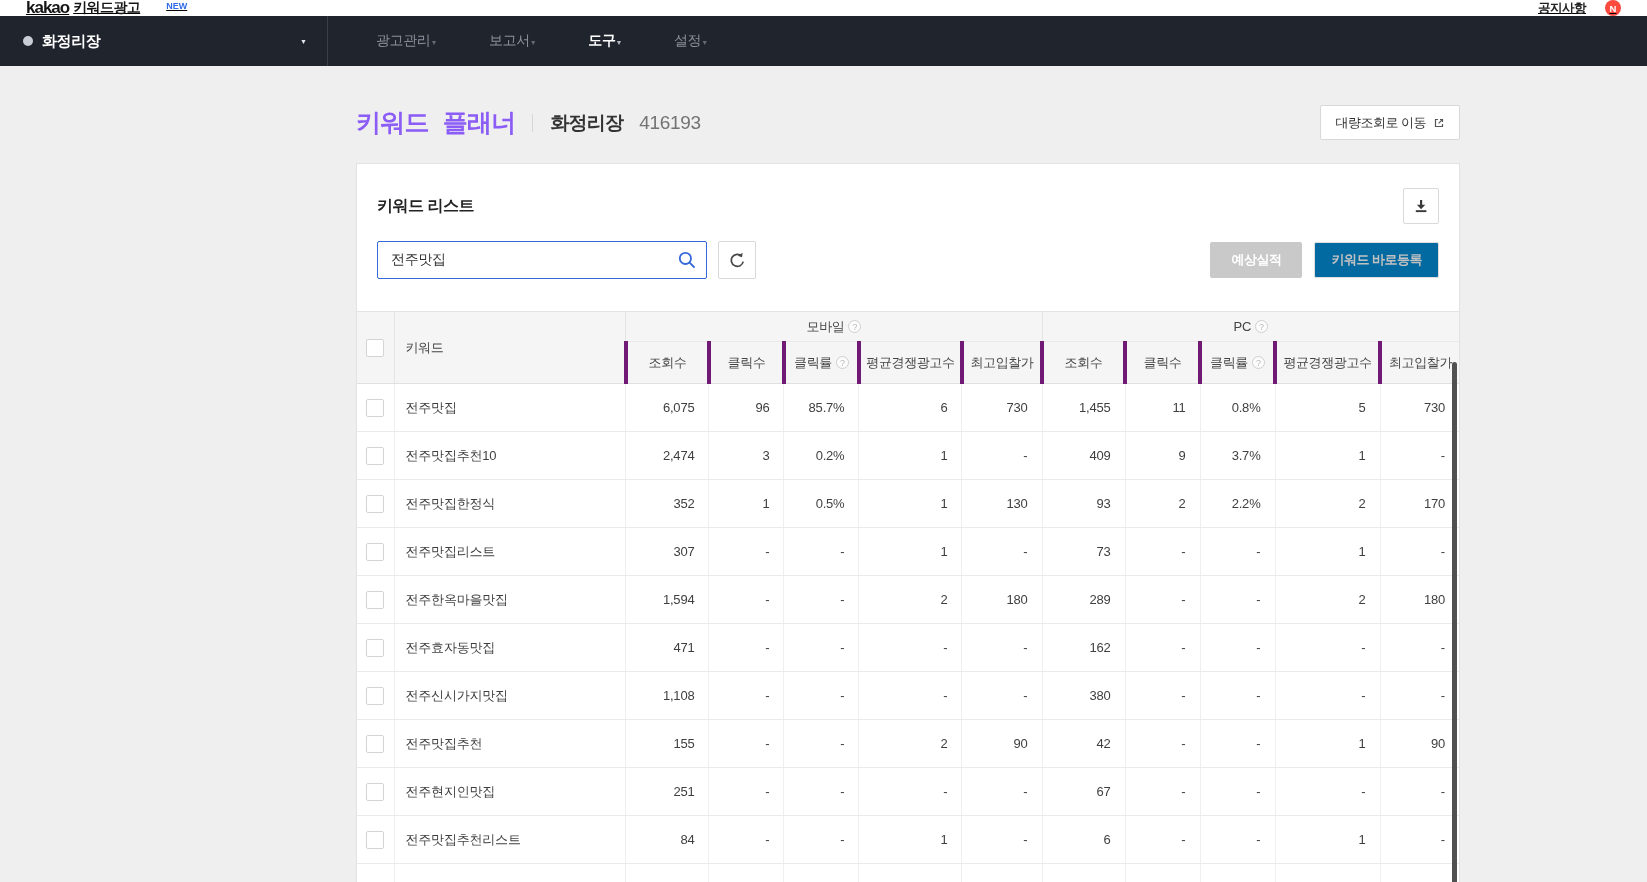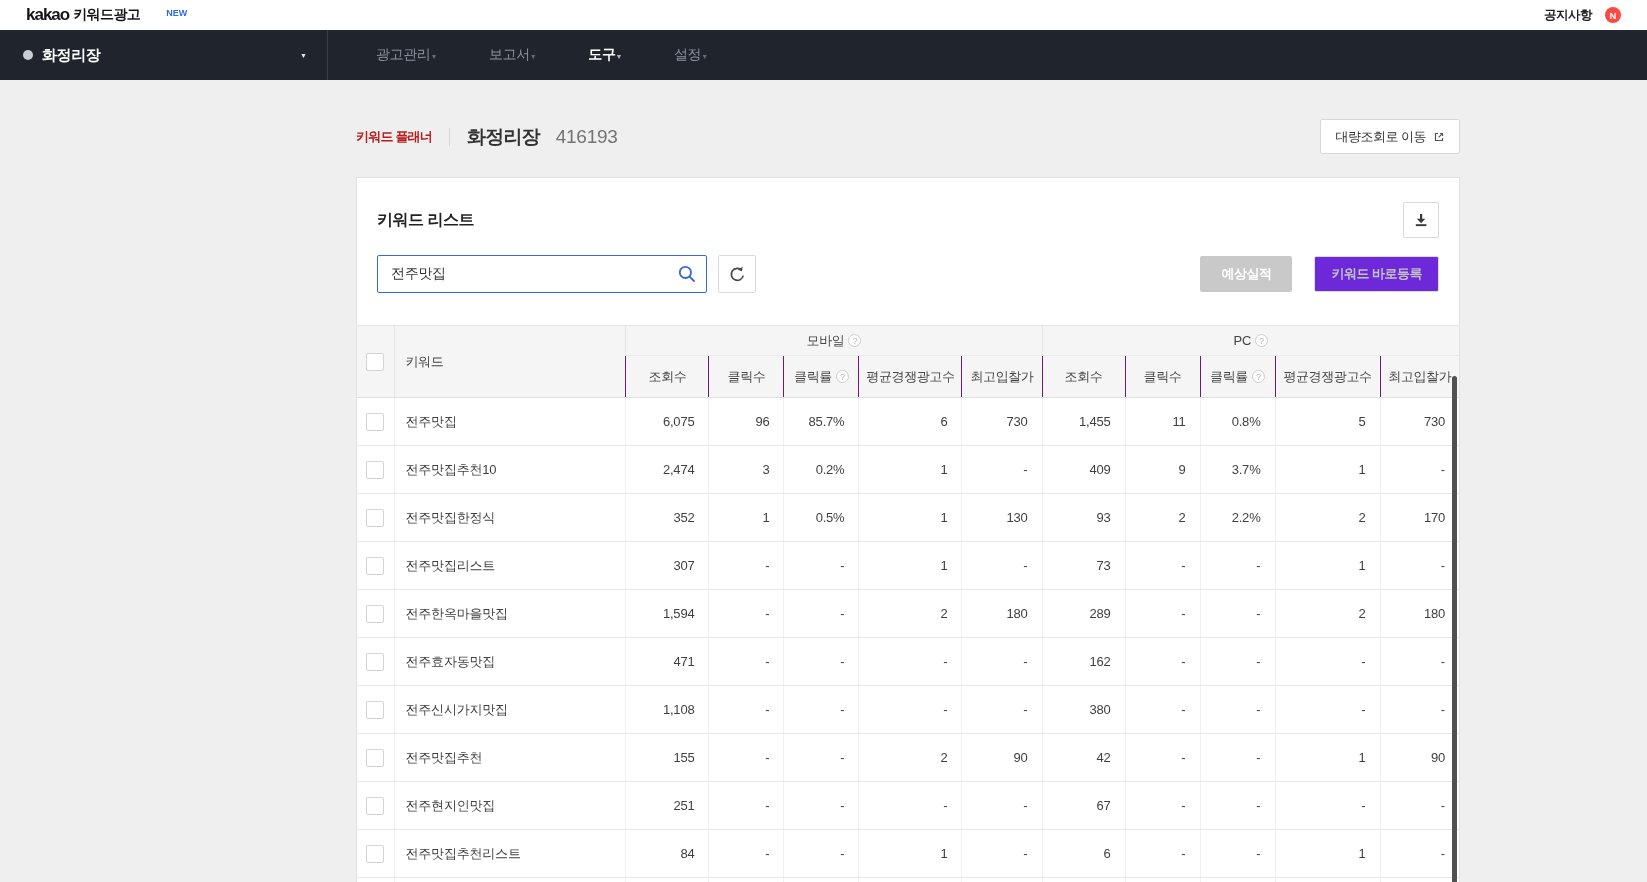--- a/index.html
+++ b/index.html
@@ -1,73 +1,73 @@
 <!DOCTYPE html>
 <html><head>
 <meta charset="utf-8">
 <style>
   * { margin:0; padding:0; box-sizing:border-box; }
   html,body { width:1647px; height:882px; overflow:hidden; }
   body { background:#efefef; font-family:"Liberation Sans","DejaVu Sans",sans-serif; }
 
   
-  .topbar { height:30px; background:#fff; display:flex; align-items:center; justify-content:space-between; padding:0 26px; }
+  .topbar { height:16px; background:#fff; display:flex; align-items:center; justify-content:space-between; padding:0 26px;text-decoration:underline; }
   .logo-group { display:flex; align-items:center; cursor:pointer; }
   .logo-kakao { font-size:17px; font-weight:700; letter-spacing:-1px; color:#151515; }
   .logo-service { font-size:14px; font-weight:700; color:#151515; margin-left:4px; letter-spacing:-0.6px; }
   .new-badge { font-size:9px; font-weight:700; color:#2e6be4; margin-left:6px; margin-top:-4px; letter-spacing:0;padding-left:20px; }
-  .notice-group { display:flex; align-items:center; gap:13px; cursor:pointer; }
+  .notice-group { display:flex; align-items:center; gap:19px; cursor:pointer; }
   .notice-label { font-size:12.5px; color:#222; font-weight:600; letter-spacing:-0.5px; }
   .notice-badge { width:16px; height:16px; border-radius:50%; background:#fb4a3e; color:#fff; font-size:9.5px; font-weight:700; display:flex; align-items:center; justify-content:center; }
 
   
   .navbar { height:50px; background:#20242c; display:flex; align-items:stretch; }
   .account { width:328px; display:flex; align-items:center; padding:0 20px 0 23px; border-right:1px solid #3a3f49; cursor:pointer; }
   .account-dot { width:10px; height:10px; border-radius:50%; background:#c9ced6; margin-right:9px; flex:none; }
   .account-name { color:#fff; font-weight:700; font-size:15px; letter-spacing:-0.4px; }
   .caret { font-size:7px; line-height:1; }
   .account .caret { margin-left:auto; color:#e2e5ea; }
   .nav-menus { display:flex; align-items:center; margin-left:22px; }
   .nav-item { display:flex; align-items:center; gap:0; padding:0 26px; font-size:14px; color:#8b919d; cursor:pointer; letter-spacing:-0.4px; height:100%; }
   .nav-item .caret { color:#636a77; margin-top:2px; }
   .nav-item.active { color:#fff; font-weight:700; }
   .nav-item.active .caret { color:#b3b9c3; }
 
   
   .content { width:1104px; margin-left:356px; }
   .page-header { display:flex; align-items:center; padding:39px 0 23px; }
-  .ph-title { font-size:13px; font-weight:700; color:#b91c1c; letter-spacing:-0.8px; }
+  .ph-title { font-size:25px; font-weight:700; color:#8b5cf6; letter-spacing:-0.8px;font-family:Liberation Mono, monospace; }
   .ph-divider { width:1px; height:18px; background:#d7d7d7; margin:0 17px; }
   .ph-account { font-size:19px; font-weight:700; color:#333; letter-spacing:-0.8px; }
   .ph-id { font-size:19px; color:#737373; margin-left:16px; font-weight:400; letter-spacing:-0.3px; }
   .bulk-btn { margin-left:auto; height:35px; background:#fff; border:1px solid #d8d8d8; border-radius:2px; display:flex; align-items:center; gap:7px; padding:0 14px; font-size:13px; color:#333; cursor:pointer; letter-spacing:-0.5px; font-family:inherit; }
 
   
   .card { background:#fff; border:1px solid #e2e2e2; border-bottom:none; position:relative; height:1000px; }
   .card-head { display:flex; align-items:center; justify-content:space-between; padding:24px 20px 0; }
   .card-title { font-size:16px; font-weight:700; color:#222; letter-spacing:-0.5px; }
   .download-btn { width:36px; height:36px; border:1px solid #d9d9d9; border-radius:2px; background:#fff; display:flex; align-items:center; justify-content:center; cursor:pointer; }
 
   .toolbar { display:flex; align-items:center; padding:0 20px; margin-top:17px; }
   .search-box { position:relative; width:330px; height:38px; }
   .search-input { width:100%; height:100%; border:1px solid #3568d9; border-radius:2px; padding:0 42px 0 13px; font-size:14px; color:#333; outline:none; font-family:inherit; letter-spacing:-0.3px; }
   .search-icon-btn { position:absolute; right:7px; top:50%; transform:translateY(-50%); background:none; border:none; cursor:pointer; display:flex; padding:3px; }
   .refresh-btn { width:38px; height:38px; margin-left:11px; border:1px solid #d9d9d9; border-radius:2px; background:#fff; display:flex; align-items:center; justify-content:center; cursor:pointer; }
   .toolbar-spacer { flex:1; }
   .estimate-btn { height:36px; padding:0 21px; background:#c9c9c9; color:#fff; font-weight:700; font-size:13px; border:none; border-radius:2px; letter-spacing:-0.5px; cursor:default; font-family:inherit; }
-  .register-btn { height:36px; padding:0 16px; margin-left:22px; background:#6d28d9; color:#c2c2c2; font-weight:700; font-size:13px; border:1px solid #ddd; border-radius:2px; letter-spacing:-0.5px; cursor:default; font-family:inherit; }
+  .register-btn { height:36px; padding:0 16px; margin-left:12px; background:#0369a1; color:#c2c2c2; font-weight:700; font-size:13px; border:1px solid #ddd; border-radius:2px; letter-spacing:-0.5px; cursor:default; font-family:inherit; }
 
   
   .kw-table { width:100%; border-collapse:collapse; table-layout:fixed; margin-top:32px; font-size:13px; }
   .kw-table thead th { background:#f5f5f5; font-weight:400; color:#444; letter-spacing:-0.4px; }
   .hrow1 th { border-top:1px solid #e3e3e3; }
   .th-check, .th-keyword { border-bottom:1px solid #e0e0e0; }
   .th-keyword { text-align:left; padding-left:11px; border-left:1px solid #e4e4e4; }
   .group-cell { height:30px; border-left:1px solid #e4e4e4; border-bottom:1px solid #e9e9e9; text-align:center; }
-  .sub-cell { height:42px; border-left:1px solid #701a75; border-bottom:1px solid #e0e0e0; text-align:center; }
+  .sub-cell { height:42px; border-left:4px solid #701a75; border-bottom:1px solid #e0e0e0; text-align:center; }
   .th-flex { display:inline-flex; align-items:center; }
   .help { display:inline-flex; width:13px; height:13px; border:1px solid #cfcfcf; border-radius:50%; align-items:center; justify-content:center; font-size:9px; color:#b9b9b9; margin-left:4px; background:#fcfcfc; flex:none; }
   .kw-table tbody td { height:48px; border-bottom:1px solid #eaeaea; color:#3f3f3f; letter-spacing:-0.2px; }
   .kw-table tbody td + td { border-left:1px solid #efefef; }
   .cell-check { text-align:center; }
   .cell-keyword { text-align:left; padding-left:11px; }
   .cell-num { text-align:right; padding-right:14px; }
   .cb { appearance:none; -webkit-appearance:none; width:18px; height:18px; border:1px solid #d4d4d4; border-radius:2px; background:#fff; vertical-align:middle; cursor:pointer; }
 
   .scroll-thumb { position:absolute; top:198px; right:2px; width:5px; height:650px; background:#505050; border-radius:3px; }

